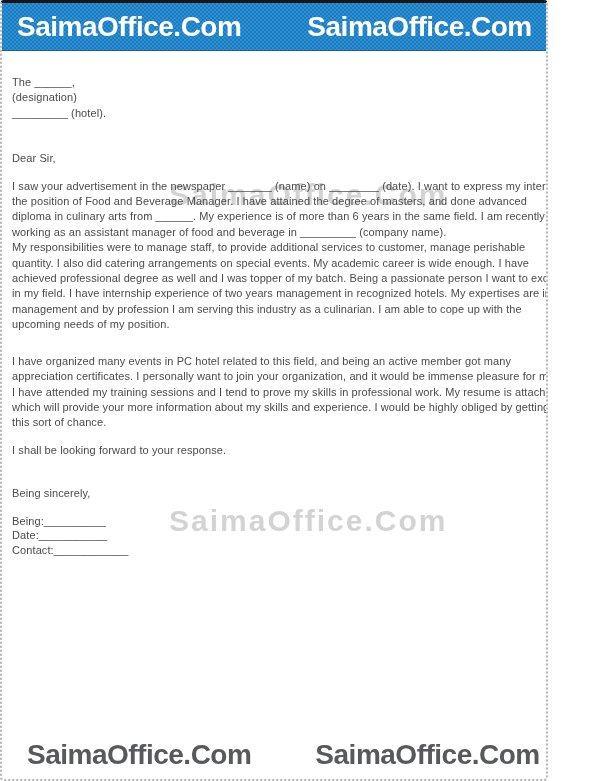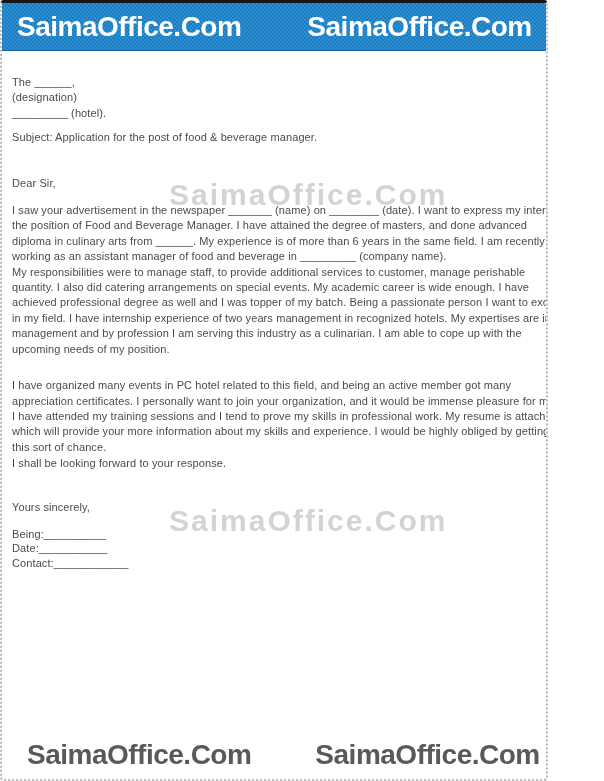--- a/index.html
+++ b/index.html
@@ -35,21 +35,21 @@
     color:#4a4b4d;
     font-size:11px;
     line-height:15.4px;
     letter-spacing:0.1px;
   }
   .block { white-space:pre-line; }
   .subject   { margin-top:9px;  }
   .salutation{ margin-top:30px; }
   .para1     { margin-top:12px; }
   .para2     { margin-top:21px;  }
-  .para3     { margin-top:1px;  }
+  .para3     { margin-top:12px;  }
   .closing   { margin-top:28px; }
   .signature { margin-top:12px; line-height:14.5px; }
   .watermark {
     position:absolute; left:167px;
     font-size:30px; font-weight:bold; letter-spacing:2px;
     color:#a9a9a9; opacity:0.5;
     white-space:nowrap;
     pointer-events:none;
   }
   .wm1 { top:175px; }
@@ -72,39 +72,38 @@
     <span class="logo logo-b">SaimaOffice.Com</span>
   </div>
 
   <div class="watermark wm1">SaimaOffice.Com</div>
   <div class="watermark wm2">SaimaOffice.Com</div>
 
   <div class="letter">
     <div class="block recipient">The ______,
 (designation)
 _________ (hotel).</div>
-    <div class="block subject">Subject: Application for the post of food &amp; beverage manager.</div>
     <div class="block salutation">Dear Sir,</div>
     <div class="block para1">I saw your advertisement in the newspaper _______ (name) on ________ (date). I want to express my interest for
 the position of Food and Beverage Manager. I have attained the degree of masters, and done advanced
 diploma in culinary arts from ______. My experience is of more than 6 years in the same field. I am recently
 working as an assistant manager of food and beverage in _________ (company name).
 My responsibilities were to manage staff, to provide additional services to customer, manage perishable
 quantity. I also did catering arrangements on special events. My academic career is wide enough. I have
 achieved professional degree as well and I was topper of my batch. Being a passionate person I want to excel
 in my field. I have internship experience of two years management in recognized hotels. My expertises are in
 management and by profession I am serving this industry as a culinarian. I am able to cope up with the
 upcoming needs of my position.</div>
     <div class="block para2">I have organized many events in PC hotel related to this field, and being an active member got many
 appreciation certificates. I personally want to join your organization, and it would be immense pleasure for me.
 I have attended my training sessions and I tend to prove my skills in professional work. My resume is attached
 which will provide your more information about my skills and experience. I would be highly obliged by getting
 this sort of chance.</div>
     <div class="block para3">I shall be looking forward to your response.</div>
-    <div class="block closing">Yours sincerely,</div>
+    <div class="block closing">Being sincerely,</div>
     <div class="block signature">Being:__________
 Date:___________
 Contact:____________</div>
   </div>
 
   <div class="footer">
     <span class="logo logo-a">SaimaOffice.Com</span>
     <span class="logo logo-b">SaimaOffice.Com</span>
   </div>
 

